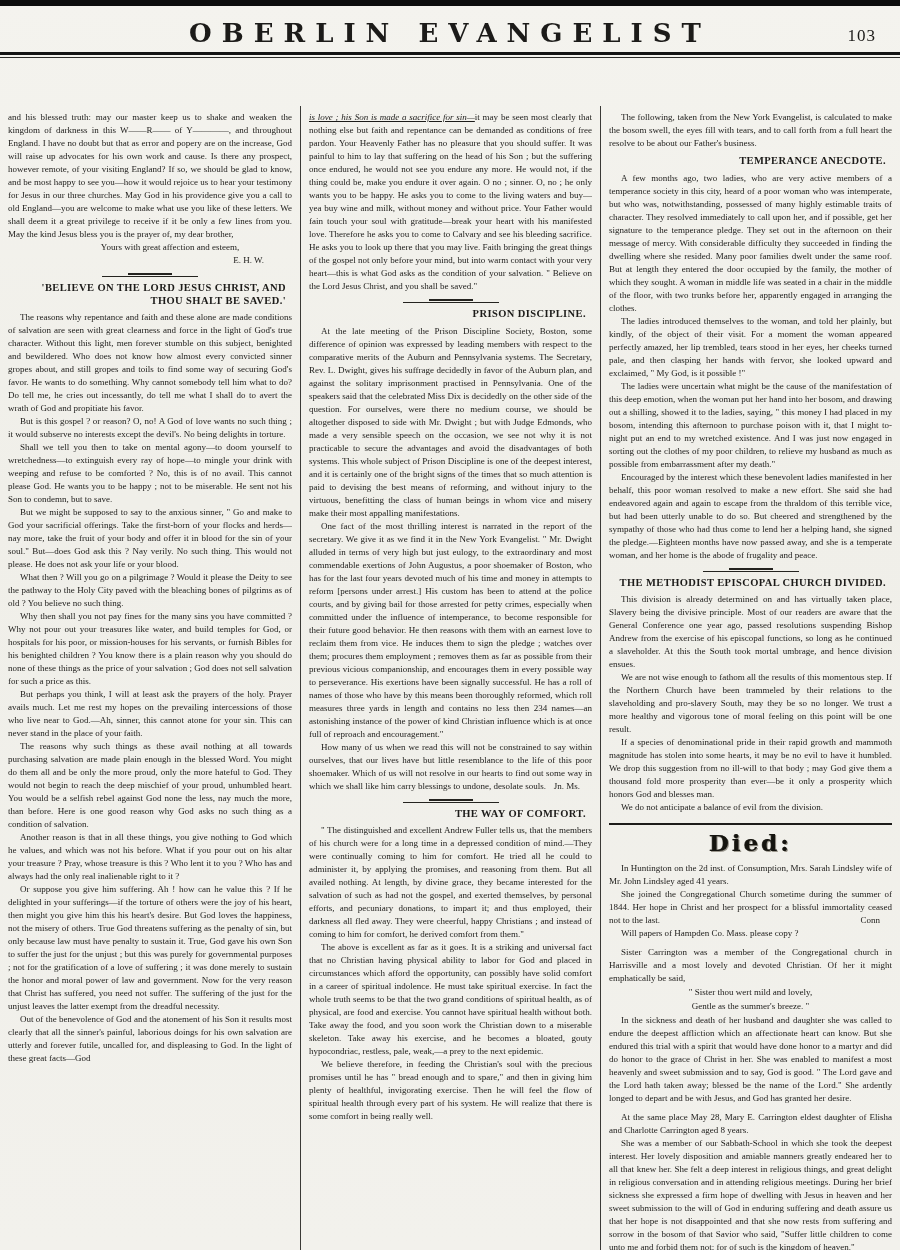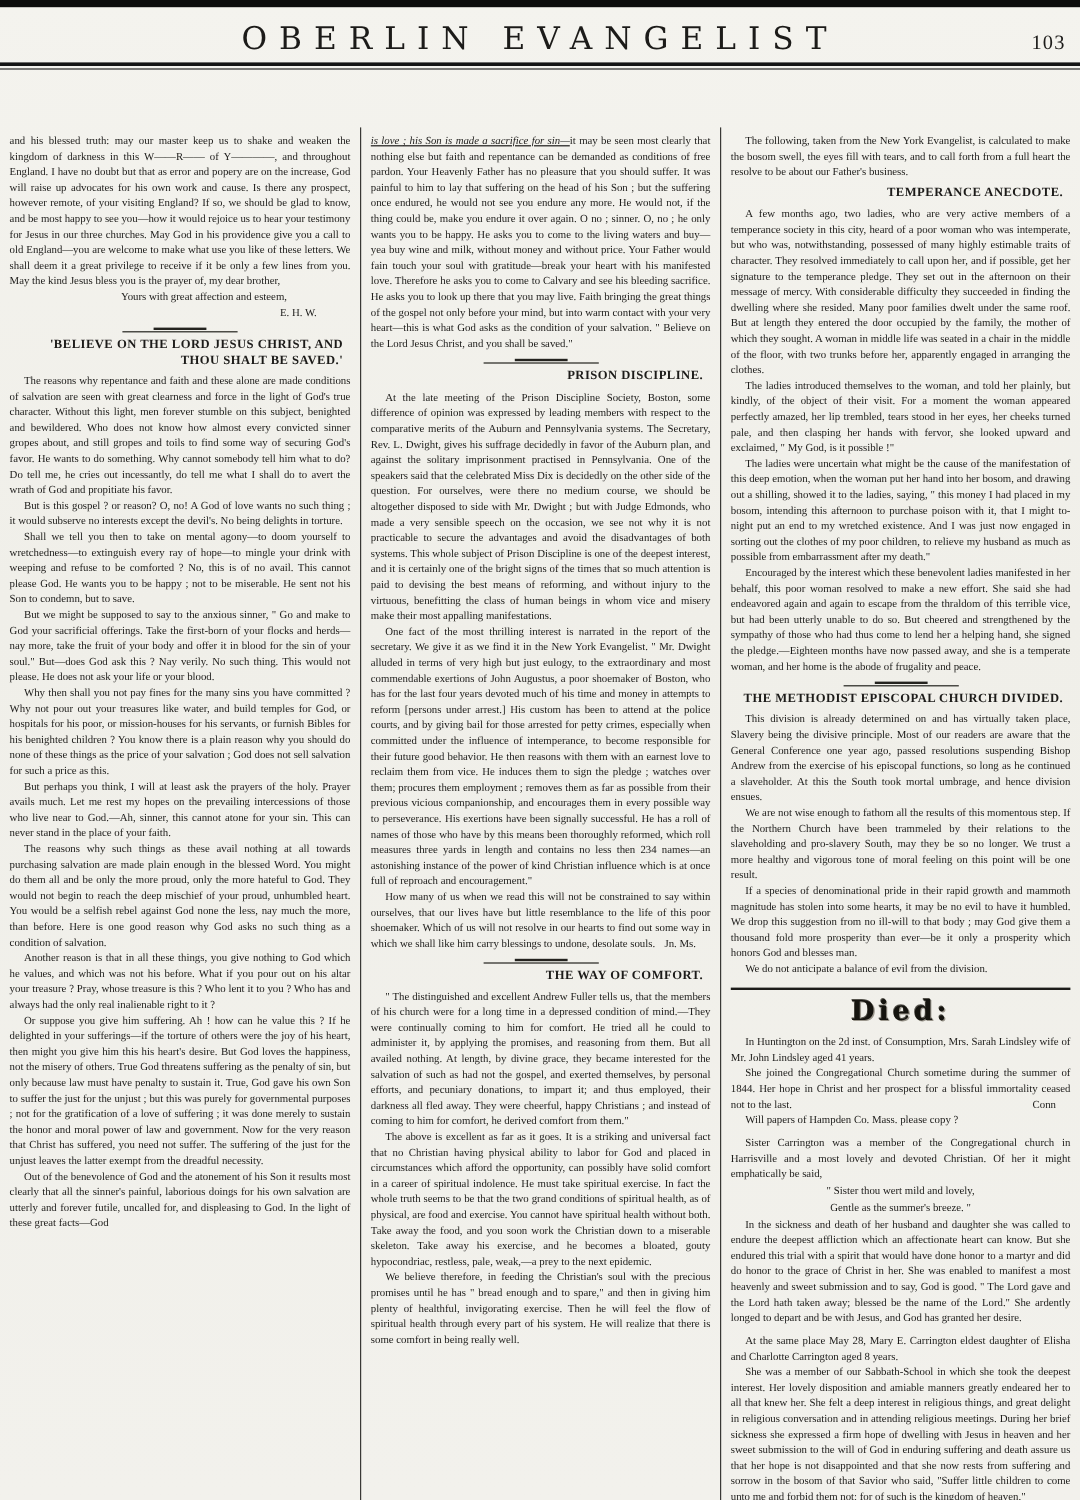--- a/index.html
+++ b/index.html
@@ -14,26 +14,26 @@
     background:linear-gradient(180deg,#f4f3ee 0%,#f0efe9 40%,#f2f1ec 100%);
     box-sizing:border-box;
   }
   .topbar{height:6px;background:#0d0d0d;width:100%;}
   .masthead{
     position:relative;height:40px;
     display:flex;align-items:flex-end;justify-content:center;
     padding-top:2px;
   }
   .masthead .title{
-    font-size:26px;font-weight:normal;letter-spacing:10px;
+    font-size:26px;font-weight:bold;letter-spacing:10px;
     font-family:"DejaVu Serif","Liberation Serif",serif;
     white-space:nowrap;
   }
   .masthead .pageno{
-    position:absolute;right:12px;bottom:2px;font-size:17px;letter-spacing:1px;
+    position:absolute;right:24px;bottom:2px;font-size:17px;letter-spacing:1px;
   }
   .headrule{
     margin-top:4px;border-top:3px solid #141414;border-bottom:1px solid #2a2a28;height:2px;
   }
   .columns{
     display:flex;height:1192px;overflow:hidden;margin-top:48px;
   }
   .col{
     width:300px;box-sizing:border-box;padding:5px 8px 0 8px;
     font-size:9px;line-height:13px;text-align:justify;
@@ -80,20 +80,21 @@
       <p class="noindent">and his blessed truth: may our master keep us to shake and weaken the kingdom of darkness in this W——R—— of Y————, and throughout England.  I have no doubt but that as error and popery are on the increase, God will raise up advocates for his own work and cause.  Is there any prospect, however remote, of your visiting England?  If so, we should be glad to know, and be most happy to see you—how it would rejoice us to hear your testimony for Jesus in our three churches.  May God in his providence give you a call to old England—you are welcome to make what use you like of these letters.  We shall deem it a great privilege to receive if it be only a few lines from you.  May the kind Jesus bless you is the prayer of, my dear brother,</p>
       <p class="valediction">Yours with great affection and esteem,</p>
       <p class="sig-right">E. H. W.</p>
 
       <div class="sep"></div>
       <div class="headline">'BELIEVE ON THE LORD JESUS CHRIST, AND THOU SHALT BE SAVED.'</div>
       <p>The reasons why repentance and faith and these alone are made conditions of salvation are seen with great clearness and force in the light of God's true character.  Without this light, men forever stumble on this subject, benighted and bewildered. Who does not know how almost every convicted sinner gropes about, and still gropes and toils to find some way of securing God's favor.  He wants to do something.  Why cannot somebody tell him what to do?  Do tell me, he cries out incessantly, do tell me what I shall do to avert the wrath of God and propitiate his favor.</p>
       <p>But is this gospel ?  or reason?  O, no!  A God of love wants no such thing ;  it would subserve no interests except the devil's. No being delights in torture.</p>
       <p>Shall we tell you then to take on mental agony—to doom yourself to wretchedness—to extinguish every ray of hope—to mingle your drink with weeping and refuse  to be comforted ?  No, this is of no avail.  This cannot please God.  He wants you to be happy ; not to be miserable.  He sent not his Son to condemn, but to save.</p>
       <p>But we might be supposed to say to the anxious sinner, " Go and make to God your sacrificial offerings.  Take the first-born of your flocks and herds—nay more, take the fruit of your body and offer it in blood for the sin of your soul."  But—does God ask this ?  Nay verily.  No such thing.  This would not please. He does not ask your life or your blood.</p>
+      <p>What then ?  Will you go on a pilgrimage ?  Would it please the Deity to see the pathway to the Holy City paved with the bleaching bones of pilgrims as of old ?  You believe no such thing.</p>
       <p>Why then shall you not pay fines for the many sins you have committed ?  Why not pour out your treasures like water, and build temples for God, or hospitals for his poor, or mission-houses for his servants, or furnish Bibles for his benighted children ? You know there is a plain reason why you should do none of these things as the price of your salvation ;  God does not sell salvation for such a price as this.</p>
       <p>But perhaps you think, I will at least ask the prayers of the holy.  Prayer avails much.  Let me rest my hopes on the prevailing intercessions of those who live near to God.—Ah, sinner, this cannot atone for your sin.  This can never stand in the place of your faith.</p>
       <p>The reasons why such things as these avail nothing at all towards purchasing salvation are made plain enough in the blessed Word.  You might do them all and be only the more proud, only the more hateful to God.  They would not begin to reach the deep mischief of your proud, unhumbled heart.  You would be a selfish rebel against God none the less, nay much the more, than before.  Here is one good reason why God asks no such thing as a condition of salvation.</p>
       <p>Another reason is that in all these things, you give nothing to God which he values, and which was not his before.  What if you pour out on his altar your treasure ?  Pray, whose treasure is this ?  Who lent it to you ?  Who has and always had the only real inalienable right to it ?</p>
       <p>Or suppose you give him suffering.  Ah !  how can he value this ?  If he delighted in your sufferings—if the torture of others were the joy of his heart, then might you give him this his heart's desire.  But God loves the happiness, not the misery of others. True God threatens suffering as the penalty of sin,  but only because law must have penalty to sustain it.  True, God gave his own Son to suffer the just for the unjust ; but this was purely for governmental purposes ; not for the gratification of a love of suffering ; it was done merely to sustain the honor and moral power of law and government.  Now for the very reason that Christ has suffered, you need not suffer.  The suffering of the just for the unjust leaves the latter exempt from the dreadful necessity.</p>
       <p>Out of the benevolence of God and the atonement of his Son it results most clearly that all the sinner's painful, laborious doings for his own salvation are utterly and forever futile, uncalled for, and displeasing to God.  In the light of these great facts—God</p>
     </div>
 
     <div class="col">
       <p class="noindent"><span class="italic">is love ; his Son is made a sacrifice for sin—</span><span>it may be seen most clearly that nothing else but faith and repentance can be demanded as conditions of free pardon.  Your Heavenly Father has no pleasure that you should suffer.  It was painful to him to lay that suffering on the head of his Son ; but the suffering once endured, he would not see you endure any more.  He would not, if the thing could be, make you endure it over again.  O no ; sinner. O, no ; he only wants you to be happy.  He asks you to come to the living waters and buy—yea buy wine and milk, without money and without price.  Your Father would fain touch your soul with gratitude—break your heart with his manifested love. Therefore he asks you to come to Calvary and see his bleeding sacrifice.  He asks you to look up there that you may live.  Faith bringing the great things of the gospel not only before your mind, but into warm contact with your very heart—this is what God asks as the condition of your salvation.  " Believe on the Lord Jesus Christ, and you shall be saved."</span></p>

